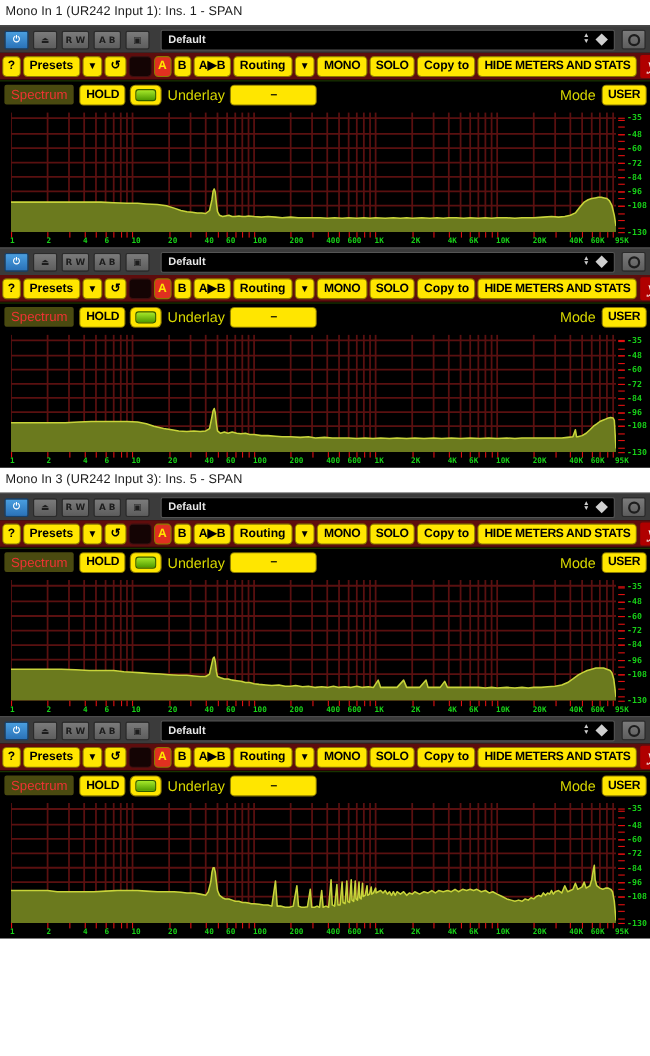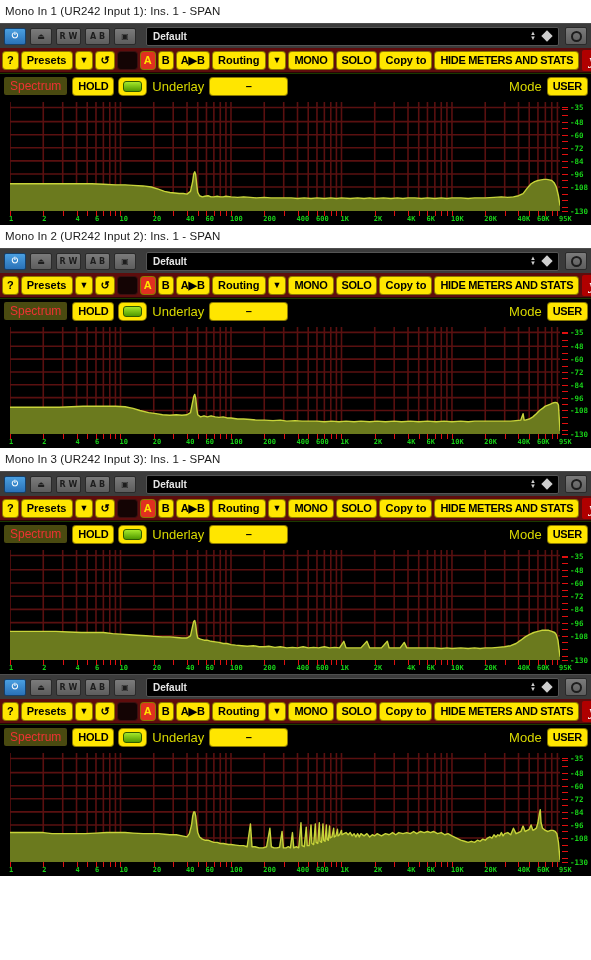--- a/index.html
+++ b/index.html
@@ -347,23 +347,20 @@
           <div class="tl" style="top:54.000%">-84</div>
           <div class="tk" style="top:66.000%"></div>
           <div class="tl" style="top:66.000%">-96</div>
           <div class="tk" style="top:78.000%"></div>
           <div class="tl" style="top:78.000%">-108</div>
           <div class="tk" style="top:100.000%"></div>
           <div class="tl" style="top:100.000%">-130</div>
         </div>
   </div>
 </div>
-<div class="wintitle">
-  <span>Mono In 2 (UR242 Input 2): Ins. 1 - SPAN</span>
-</div>
 <div class="plugin">
 
   <div class="hostbar">
     <div class="hbtn power">
           <span>⏻</span>
         </div>
         <div class="hbtn">
           <span>⏏</span>
         </div>
         <div class="hbtn wide">
@@ -574,21 +571,21 @@
           <div class="tk" style="top:66.000%"></div>
           <div class="tl" style="top:66.000%">-96</div>
           <div class="tk" style="top:78.000%"></div>
           <div class="tl" style="top:78.000%">-108</div>
           <div class="tk" style="top:100.000%"></div>
           <div class="tl" style="top:100.000%">-130</div>
         </div>
   </div>
 </div>
 <div class="wintitle">
-  <span>Mono In 3 (UR242 Input 3): Ins. 1 - SPAN</span>
+  <span>Mono In 3 (UR242 Input 3): Ins. 5 - SPAN</span>
 </div>
 <div class="plugin">
 
   <div class="hostbar">
     <div class="hbtn power">
           <span>⏻</span>
         </div>
         <div class="hbtn">
           <span>⏏</span>
         </div>

